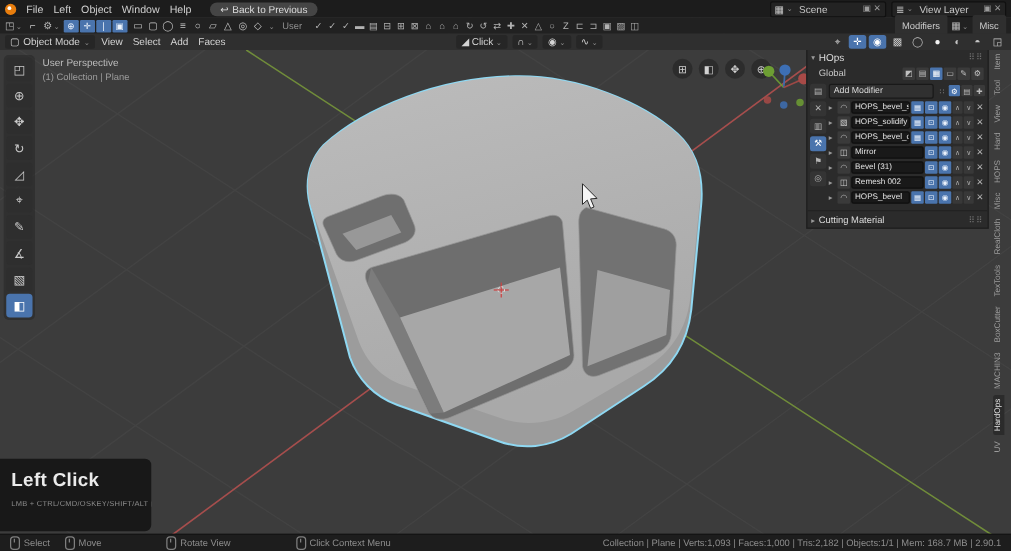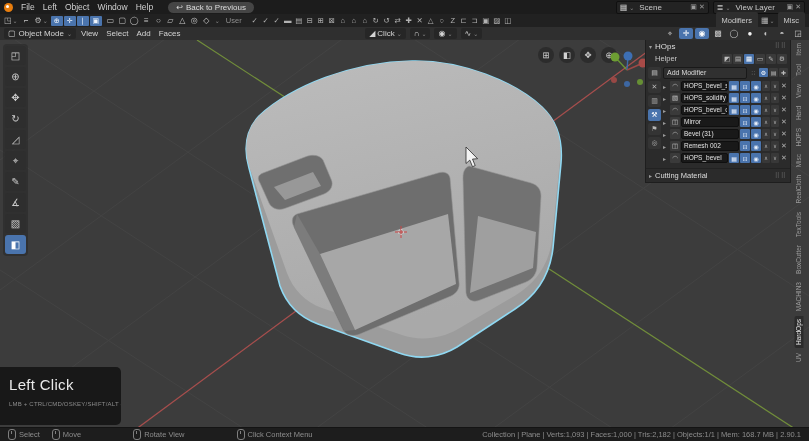--- a/index.html
+++ b/index.html
@@ -98,21 +98,21 @@
   .cutmat{height:13px;display:flex;align-items:center;gap:3px;padding:0 3px;font-size:7.5px;
           border-top:1px solid #222;margin-top:2px;color:#ddd;}
   
   .stabs{position:absolute;left:791px;top:40px;width:17px;display:flex;flex-direction:column;gap:2px;z-index:4;}
   .stab{writing-mode:vertical-rl;transform:rotate(180deg);font-size:6.5px;color:#9c9c9c;padding:3px 1px;
         align-self:center;line-height:1;border-radius:0 2px 2px 0;}
   .stab.on{background:#2b2b2b;color:#e4e4e4;}
   
   .keycast{position:absolute;left:0;top:367px;width:121px;height:58px;background:rgba(22,22,22,.95);
            border-radius:0 5px 5px 0;padding:9px 0 0 9px;z-index:5;box-sizing:border-box;}
-  .kc-title{font-size:15px;font-weight:normal;color:#eaeaea;letter-spacing:.3px;}
+  .kc-title{font-size:15px;font-weight:bold;color:#eaeaea;letter-spacing:.3px;}
   .kc-sub{margin-top:8px;font-size:6px;color:#8c8c8c;white-space:nowrap;overflow:hidden;letter-spacing:.2px;}
   
   .status{position:absolute;left:0;right:0;bottom:0;height:13px;background:#1d1d1d;border-top:1px solid #141414;
           display:flex;align-items:center;padding:0 8px;font-size:7.5px;color:#8d8d8d;gap:12px;z-index:6;}
   .hint{display:flex;align-items:center;gap:3px;white-space:nowrap;}
   .hint.sp{margin-left:40px;}
   .mouse{width:6px;height:9px;border:1px solid #7f7f7f;border-radius:3px;position:relative;flex:none;}
   .mouse::after{content:"";position:absolute;left:2px;top:1px;width:1px;height:3px;background:#7f7f7f;}
   .stats{margin-left:auto;white-space:nowrap;font-size:7.5px;color:#8d8d8d;}
 </style>
@@ -178,20 +178,24 @@
       <g stroke="#cc4444" stroke-width="1">
         <line x1="395" y1="232" x2="407" y2="232"></line>
           <line x1="401" y1="226" x2="401" y2="238"></line>
         <circle cx="401" cy="232" r="2.6" fill="none" stroke="#e8e8e8" stroke-width="0.8" stroke-dasharray="1.6,1.4"></circle>
       </g>
     </g>
 
     <path d="M 466,147 l 0,16.5 l 3.8,-3.4 l 2.7,6.6 l 2.7,-1.1 l -2.7,-6.5 l 5.1,-0.4 Z" fill="#f4f4f4" stroke="#2a2a2a" stroke-width="0.8"></path>
   </svg>
 
+  <div class="vp-text">
+    <div class="vp-line1">User Perspective</div>
+    <div class="vp-line2">(1) Collection | Plane</div>
+  </div>
 
   <div class="topbar">
     <span class="logo"></span>
     <span style="display:flex">
         <span class="menu">File</span>
         <span class="menu">Left</span>
         <span class="menu">Object</span>
         <span class="menu">Window</span>
         <span class="menu">Help</span>
       </span>
@@ -388,21 +392,21 @@
     <circle cx="40" cy="34" r="3" opacity="0.85" fill="#6d9e33"></circle>
   </svg>
 
   <div class="npanel">
     <div class="p-head">
       <span class="exp">▾</span>
       <span>HOps</span>
       <span class="grips">⠿⠿</span>
     </div>
     <div class="helper-row">
-      <span>Helper</span>
+      <span>Global</span>
       <span class="hbtns">
           <span class="hb">◩</span>
           <span class="hb">▤</span>
           <span class="hb on">▦</span>
           <span class="hb">▭</span>
           <span class="hb">✎</span>
           <span class="hb">⚙</span>
         </span>
     </div>
     <div class="p-body">

